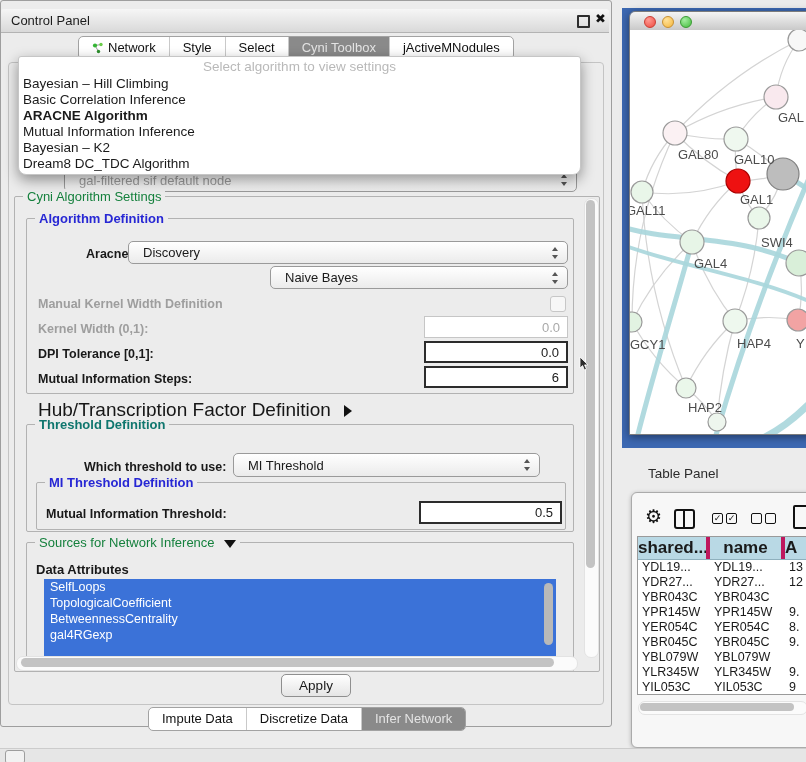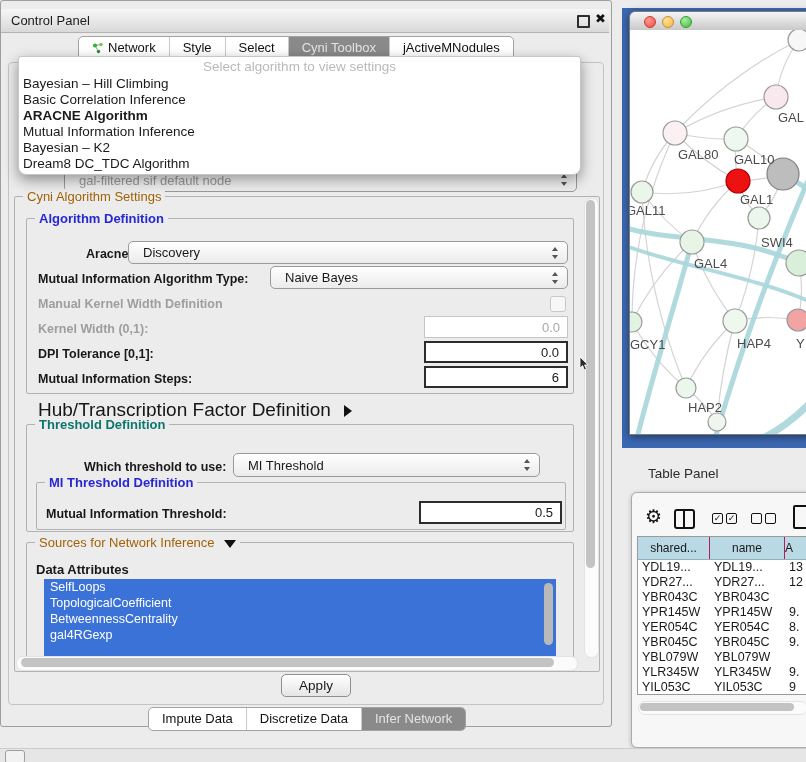--- a/index.html
+++ b/index.html
@@ -55,21 +55,21 @@
         border-left:3.5px solid transparent;border-right:3.5px solid transparent;
         border-top:4.5px solid #555;}
   .combo.ghost{color:#9b9b9b;}
 
   
   .grp{border:1px solid #b2b2b2;border-radius:2px;}
   .glabel{position:absolute;top:-8px;left:8px;background:#ececec;padding:0 4px;
           font-size:13px;white-space:nowrap;}
   .g-blue{color:#2727d4;font-weight:700;}
   .g-green{color:#0f766e;font-weight:700;}
-  .g-plain{color:#a16207;text-align:center;}
+  .g-plain{color:#15803d;text-align:center;}
 
   .flabel{font-size:12.5px;font-weight:700;color:#191919;white-space:nowrap;}
   .flabel.dis{color:#9e9e9e;}
 
   .tinput{background:#fff;border:1px solid #bdbdbd;box-sizing:border-box;display:flex;
           align-items:center;justify-content:flex-end;padding-right:7px;font-size:13px;}
   .tinput.strong{border:2px solid #2c2c2c;}
   .tinput.dis{color:#a9a9a9;border:1px solid #c6c6c6;}
 
   .checkbox{width:14px;height:14px;border:1px solid #c7c7c7;border-radius:3px;
@@ -124,22 +124,22 @@
   .split-icon{width:17px;height:16px;border:2px solid #111;border-radius:3px;}
   .split-icon::after{content:"";position:absolute;left:7px;top:0;width:2px;height:16px;
                      background:#111;}
   .mini-cb{width:9px;height:9px;border:1.5px solid #111;border-radius:2px;font-size:9px;
            line-height:8px;text-align:center;font-weight:700;}
   .doc-icon{width:15px;height:20px;border:2px solid #111;border-radius:2px;}
 
   .tbl-area{left:637px;top:536px;width:175px;height:157px;border:1px solid #9a9a9a;
             background:#fff;overflow:hidden;}
   .tbl-header{display:flex;height:22px;background:#b9d9e5;border-bottom:1px solid #8fb0bd;}
-  .th{font-size:12px;line-height:22px;text-align:center;border-right:1px solid #be185d;
-      box-sizing:border-box;white-space:nowrap;overflow:hidden;cursor:pointer;}
+  .th{font-size:17px;line-height:22px;text-align:center;border-right:4px solid #be185d;
+      box-sizing:border-box;white-space:nowrap;overflow:hidden;cursor:pointer;font-weight:bold;}
   .trow{display:flex;height:15px;}
   .td{font-size:12.5px;line-height:15px;box-sizing:border-box;padding-left:4px;
       white-space:nowrap;overflow:hidden;}
   .c1{width:72px;} .c2{width:75px;} .c3{flex:1;}
 
   .bottom-strip{left:0;top:748px;width:806px;height:14px;background:#e6e6e6;
                 border-top:1px solid #cccccc;}
   .mini-btn{left:5px;top:750px;width:18px;height:12px;border:1px solid #9e9e9e;
             border-radius:3px;background:#f2f2f2;cursor:pointer;}
   .cursor{z-index:60;pointer-events:none;}
@@ -214,21 +214,20 @@
 
   <span class="abs flabel" style="left:38px;top:247px;margin-left:48px;">Aracne Mode:</span>
   <div class="abs combo" style="left:128px;top:241px;width:440px;height:23px;">
     <span>Discovery</span>
     <span class="arrows">
         <span class="up"></span>
         <span class="down"></span>
       </span>
   </div>
 
-  <span class="abs flabel" style="left:38px;top:272px;">Mutual Information Algorithm Type:</span>
   <div class="abs combo" style="left:270px;top:266px;width:298px;height:23px;">
     <span>Naive Bayes</span>
     <span class="arrows">
         <span class="up"></span>
         <span class="down"></span>
       </span>
   </div>
 
   <span class="abs flabel dis" style="left:38px;top:297px;">Manual Kernel Width Definition</span>
   <div class="abs checkbox" style="left:550px;top:296px;"></div>

